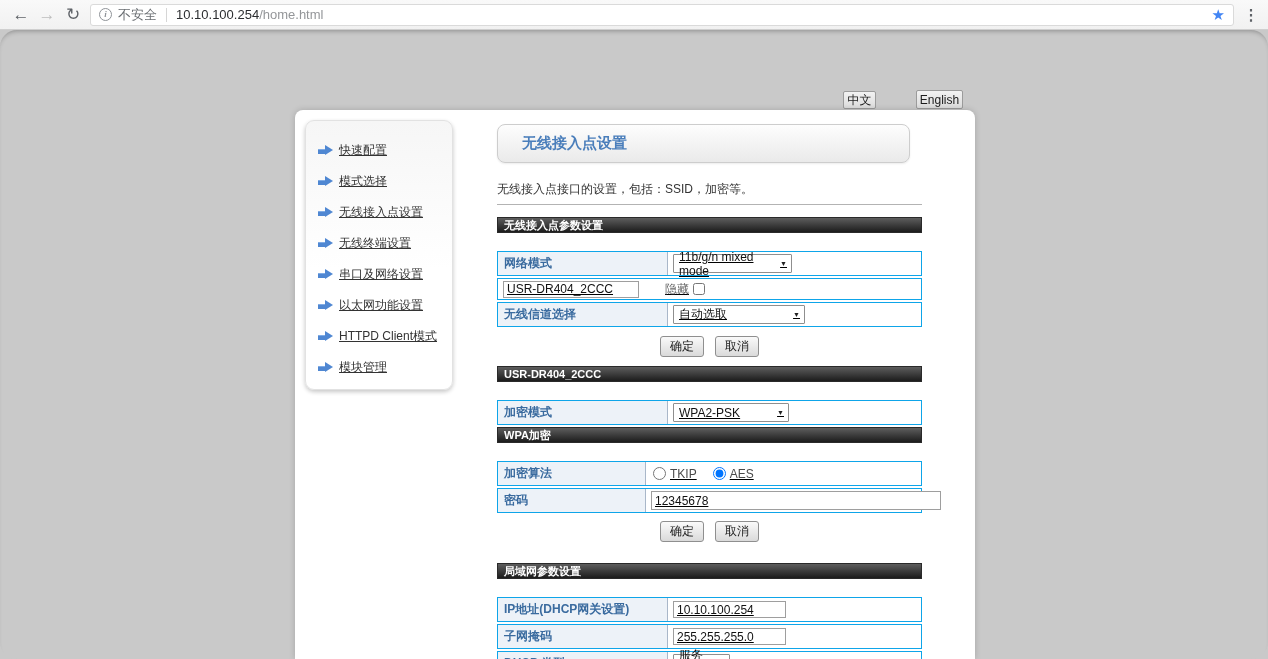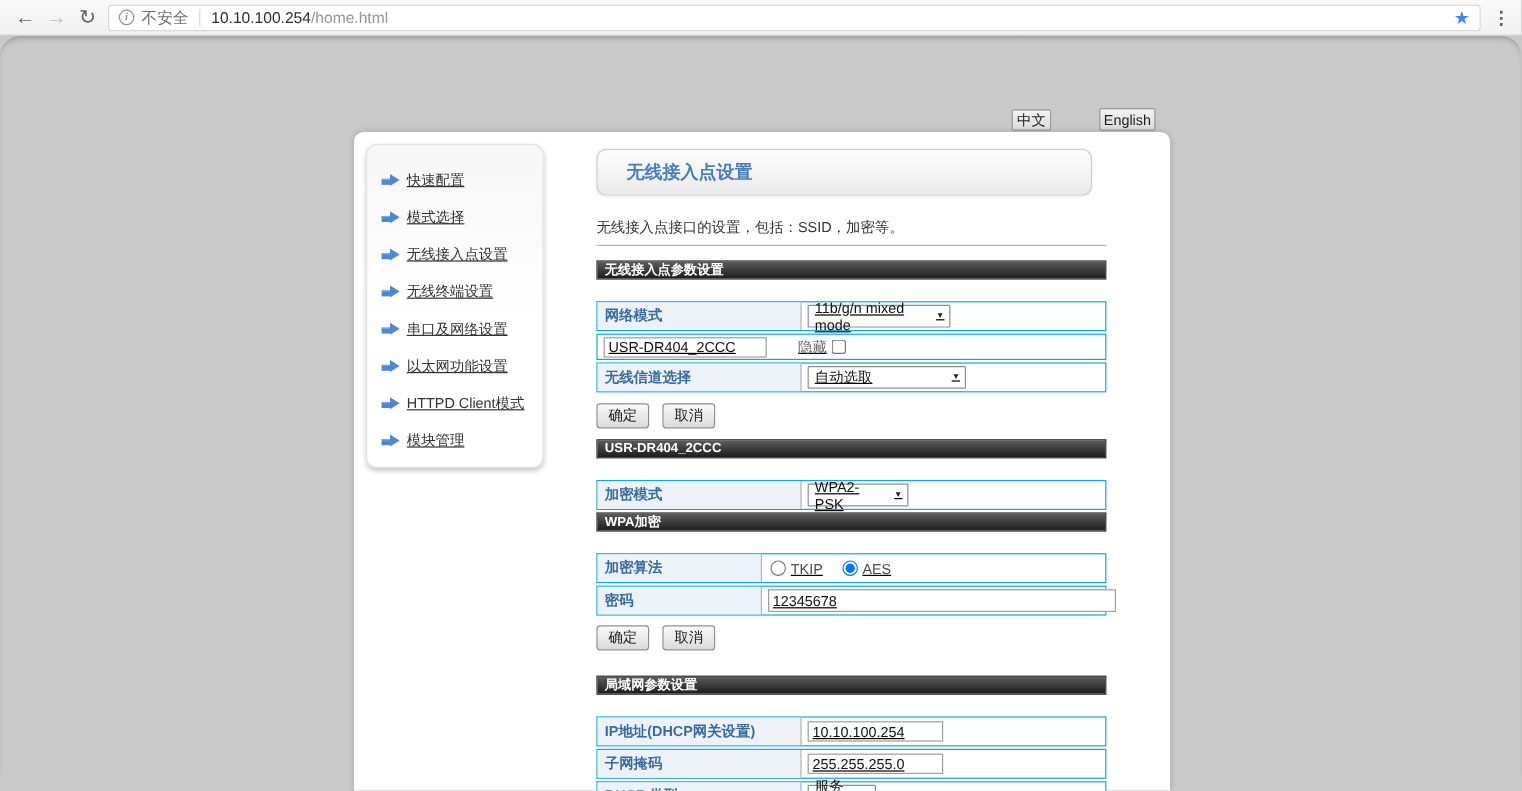--- a/index.html
+++ b/index.html
@@ -62,42 +62,42 @@
   .tbl { width:425px; }
   .tbl-header { height:16px; line-height:15px; background:linear-gradient(#5d5d5d,#1c1c1c);
     border:1px solid #2a2a2a; color:#fff; font-size:11px; font-weight:bold;
     padding:0 6px; margin-bottom:18px; }
   .row { display:flex; border:1px solid #0ea5e9; margin-bottom:2px; min-height:22px;
     background:#fff; align-items:stretch; }
   .row:last-child { margin-bottom:0; }
   .row .lbl { width:170px; flex:none; background:#edf2f8; border-right:1px solid #a9b7c9;
     color:#3a6b9f; font-size:12px; font-weight:bold; padding:3px 6px;
     display:flex; align-items:center; }
-  .row.narrow .lbl { width:137px; }
+  .row.narrow .lbl { width:148px; }
   .row .val { flex:1; display:flex; align-items:center; padding:1px 5px; font-size:12px;text-decoration:underline; }
   .row.short { min-height:16px; }
   .row.short .val { padding:1px 6px; }
 
   .sel { display:inline-flex; align-items:center; justify-content:space-between;
     height:19px; border:1px solid #8f8f8f; border-radius:1px; background:#fff;
     font-size:12px; color:#111; padding:0 4px 0 5px; cursor:pointer; }
   .sel .arr { font-size:7px; color:#222; margin-left:6px; }
   .sel-mode { width:119px; } .sel-channel { width:132px; }
-  .sel-enc { width:84px; } .sel-dhcp { width:57px; }
+  .sel-enc { width:116px; } .sel-dhcp { width:57px; }
 
   .txt-input { height:17px; border:1px solid #9e9e9e; font-size:12px; padding:0 3px;
     font-family:inherit; color:#111; background:#fff; }
   .in-ssid { width:136px; } .in-pwd { width:290px; height:19px; } .in-ip { width:113px; }
   .hide-label { margin-left:26px; color:#666; }
   .hide-check { margin-left:4px; width:12px; height:12px; }
   .mac-text { color:#8b8b8b; font-size:11px; }
   .radio { margin:0 4px 0 2px; }
   .radio-label { color:#4a4a4a; margin-right:14px; }
 
-  .btnrow { display:flex; gap:11px; }
+  .btnrow { display:flex; justify-content:center; gap:11px; }
   .btn { font-size:12px; font-family:inherit; color:#1a1a1a; height:21px; padding:0 9px;
     border:1px solid #8f8f8f; border-radius:3px;
     background:linear-gradient(#fafafa,#dadada); cursor:pointer; }
   .m-t1 { margin-top:12px; } .m-b1 { margin-top:9px; }
   .m-t2 { margin-top:9px; }  .m-b2 { margin-top:8px; }
   .m-t3 { margin-top:21px; } .m-b3 { margin-top:8px; }
 </style>
 </head>
 <body>
 

